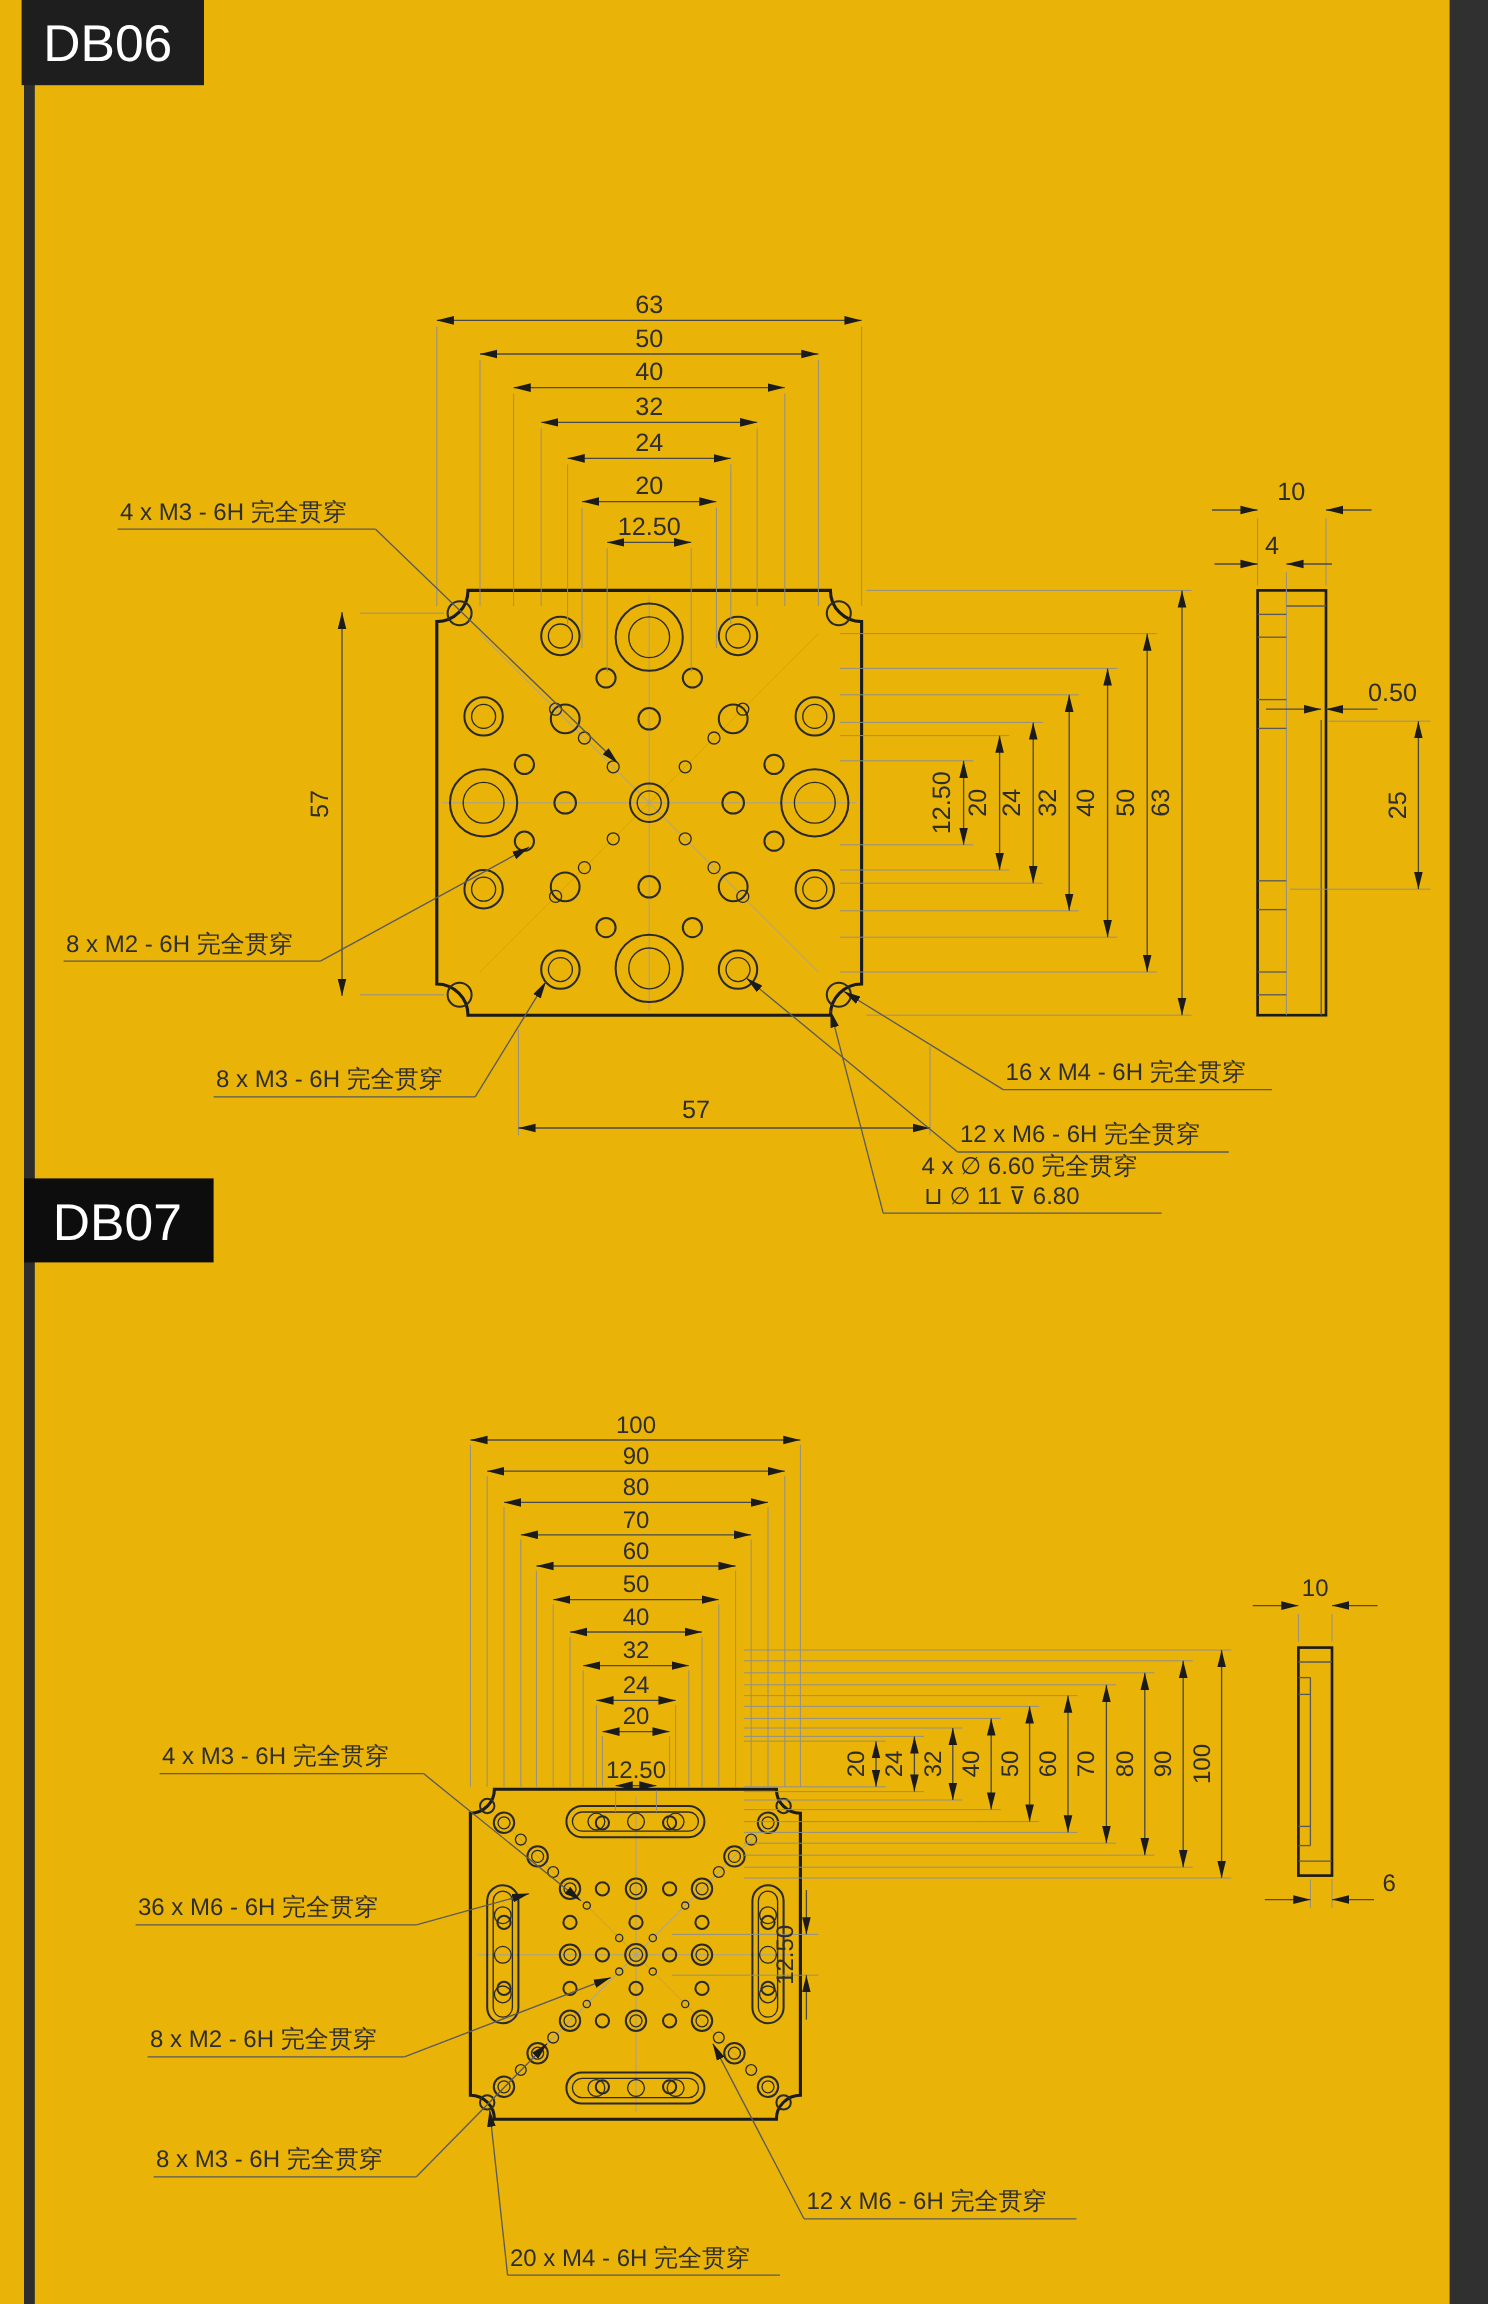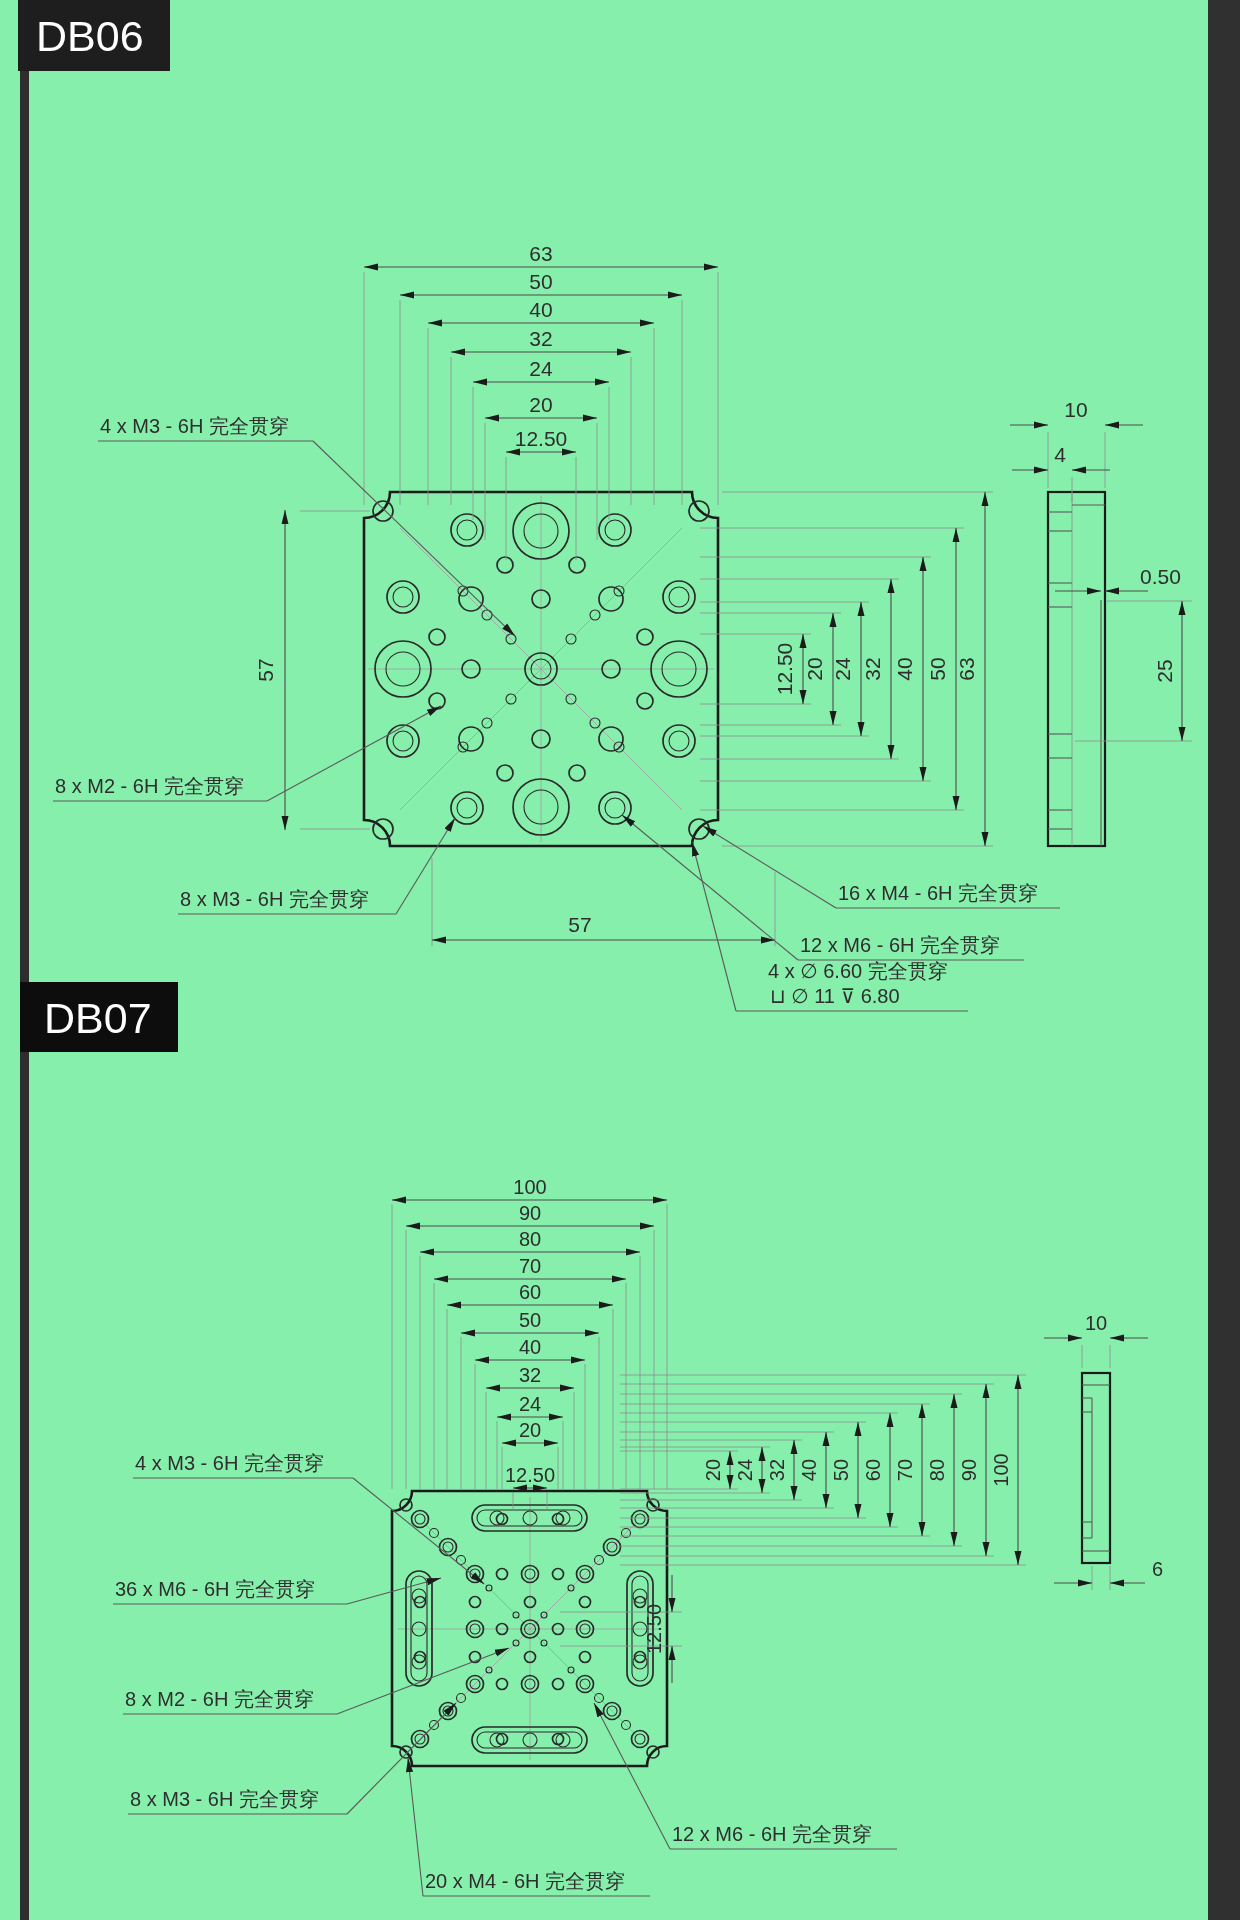--- a/index.html
+++ b/index.html
@@ -1,16 +1,16 @@
 <!DOCTYPE html>
 <html><head>
 <meta charset="utf-8">
 <style>
   html,body{margin:0;padding:0;background:#ffffff;}
-  #stage{position:relative;width:1240px;height:1920px;background:#86efac;overflow:hidden;
+  #stage{position:relative;width:1240px;height:1920px;background:#eab308;overflow:hidden;
          font-family:"Liberation Sans", sans-serif;}
   svg{position:absolute;left:0;top:0;}
   svg text{font-family:"Liberation Sans","DejaVu Sans",sans-serif;fill:#2e2e2e;}
   .outline{stroke:#1b1b1b;stroke-width:2.6;fill:none;}
   .outline2{stroke:#1b1b1b;stroke-width:2.2;fill:none;}
   .hole{stroke:#2a2a2a;stroke-width:1.7;fill:none;}
   .holein{stroke:#2a2a2a;stroke-width:1.1;fill:none;}
   .dim{stroke:#5a5a5a;stroke-width:1.1;fill:none;}
   .dimarr{stroke:#4a4a4a;stroke-width:1.1;fill:none;marker-start:url(#arr);marker-end:url(#arr);}
   .dimend{stroke:#4a4a4a;stroke-width:1.1;fill:none;marker-end:url(#arr);}

